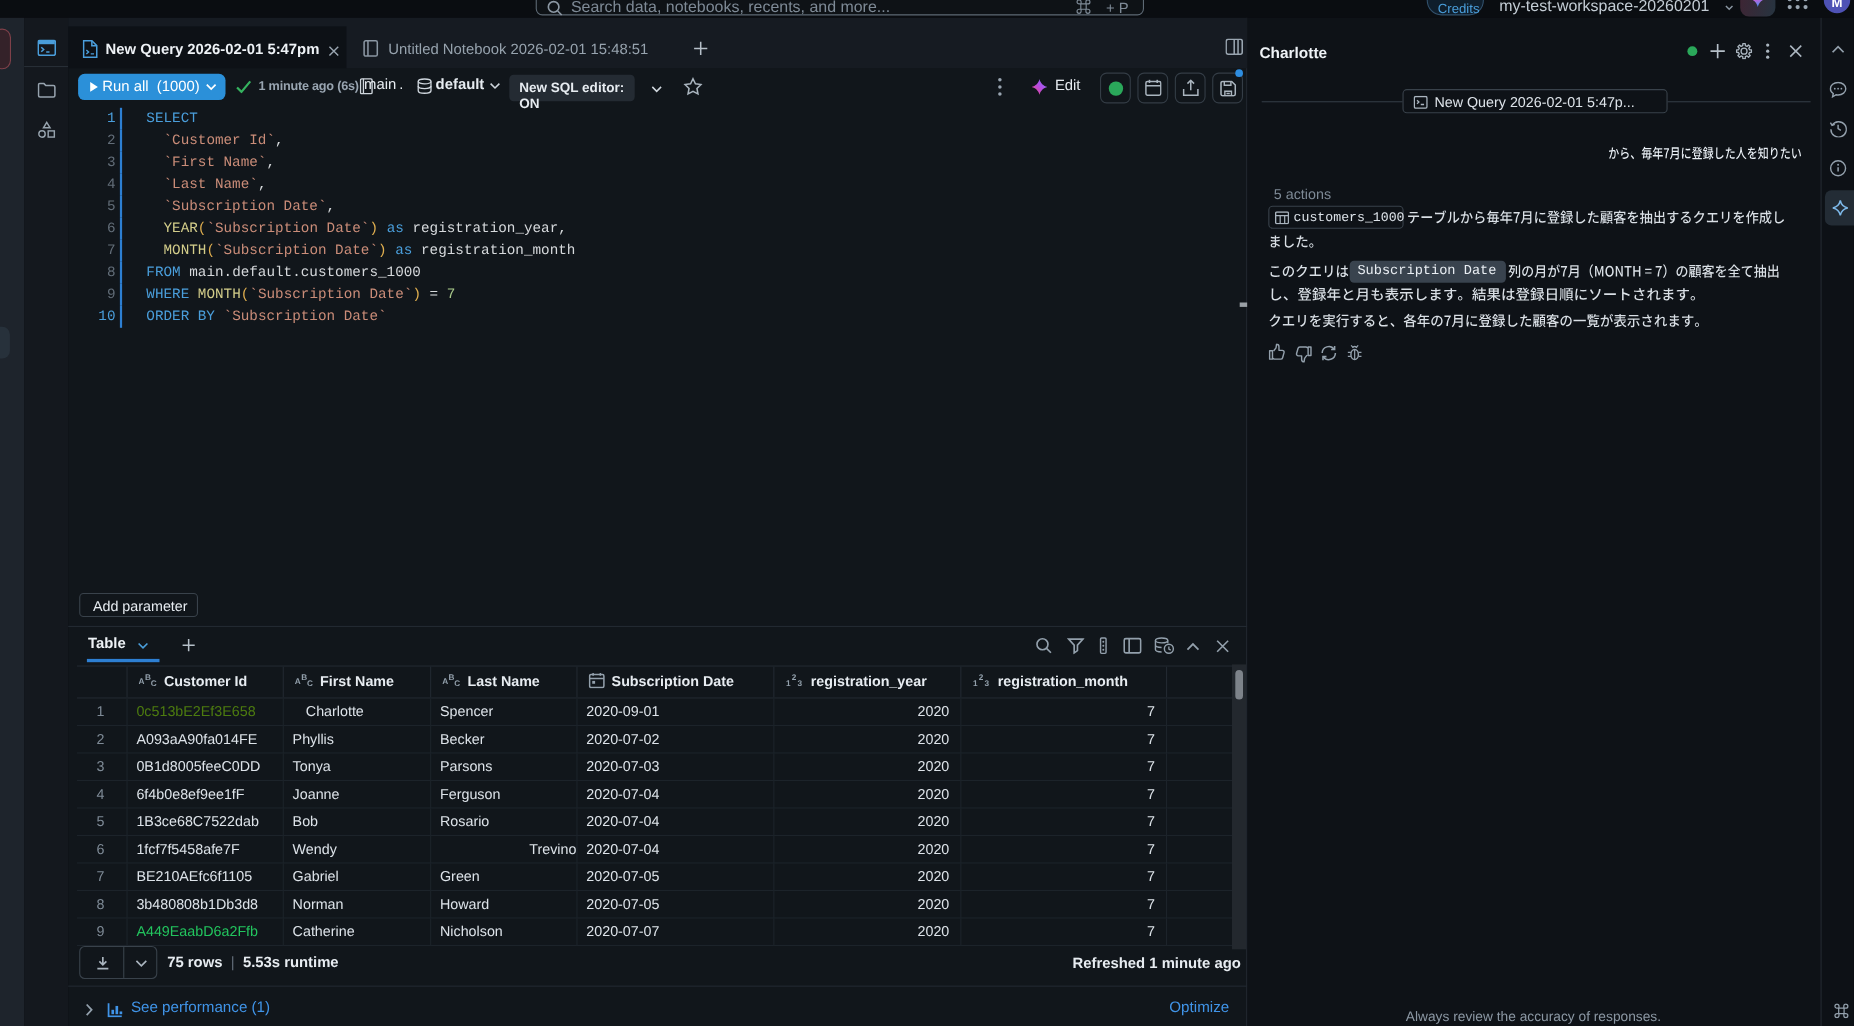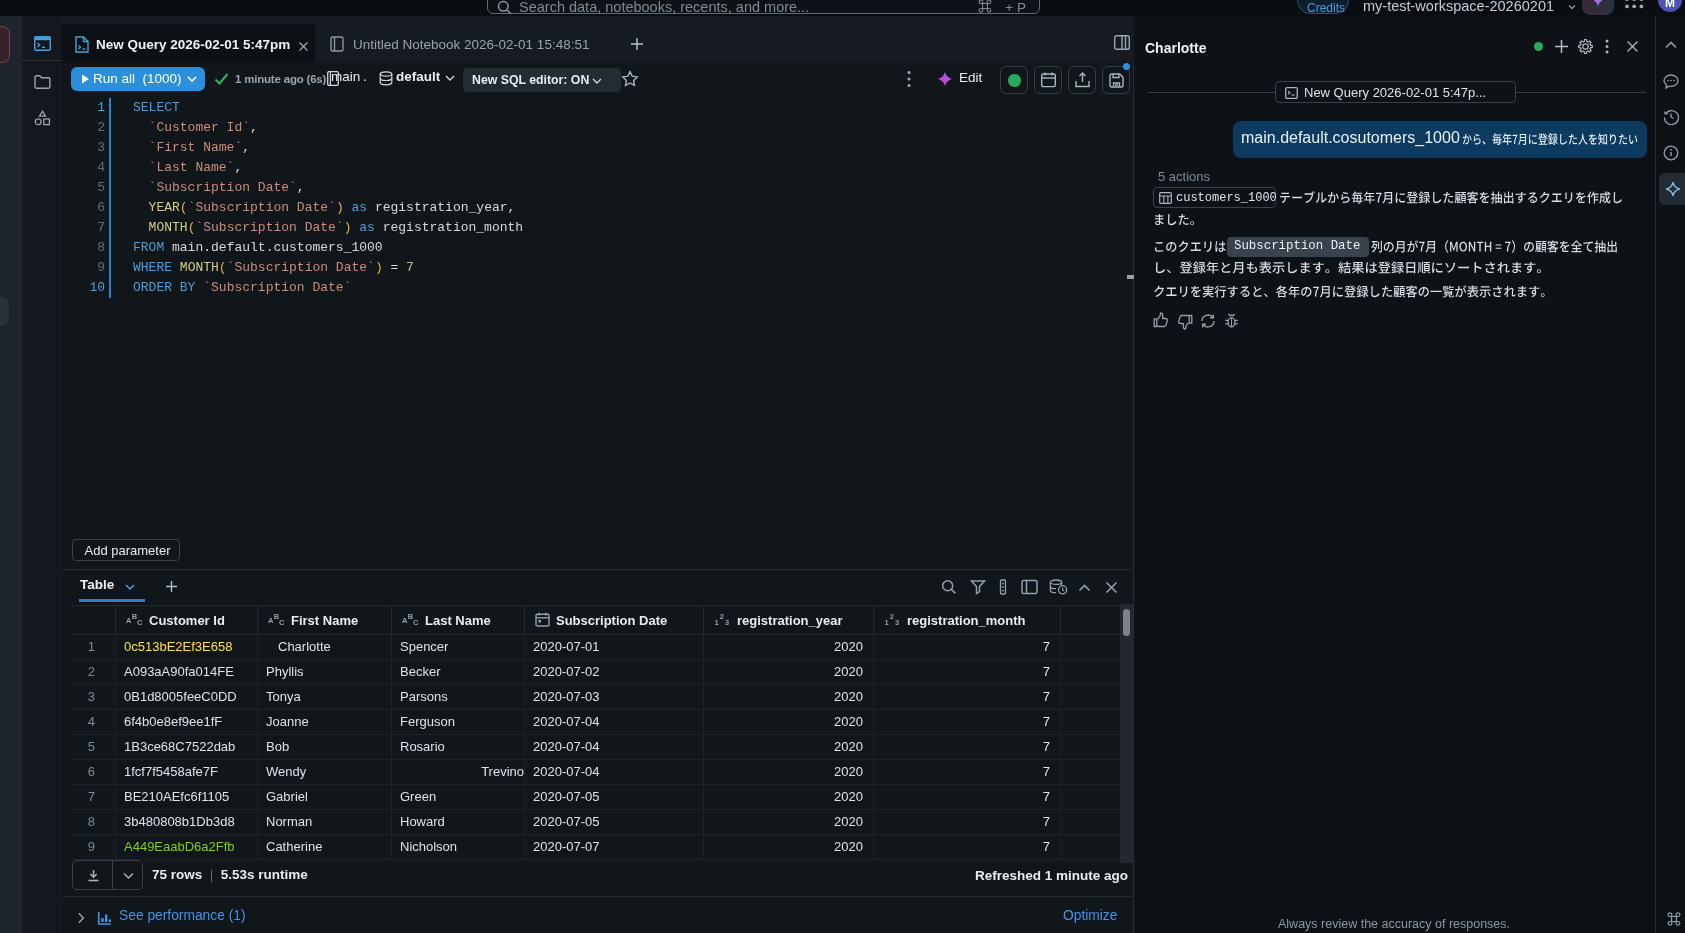--- a/index.html
+++ b/index.html
@@ -120,21 +120,21 @@
       <span class="abs" style="left:269px;top:7px;font-size:13.5px;font-weight:normal;color:#e7ecf1">main .</span>
       <svg class="abs" style="left:317px;top:9px" width="14" height="15" viewBox="0 0 14 15">
         <ellipse cx="7" cy="3" rx="5.8" ry="2.2" fill="none" stroke="#cfd6dd" stroke-width="1.2"></ellipse>
         <path d="M1.2 3v8.5c0 1.3 2.6 2.3 5.8 2.3s5.8-1 5.8-2.3V3" fill="none" stroke="#cfd6dd" stroke-width="1.2"></path>
         <path d="M1.2 7.2c0 1.3 2.6 2.3 5.8 2.3s5.8-1 5.8-2.3" fill="none" stroke="#cfd6dd" stroke-width="1.2"></path>
       </svg>
       <span class="abs" style="left:334px;top:7px;font-size:13.5px;font-weight:bold;color:#e7ecf1">default</span>
       <svg class="abs" style="left:383px;top:13px" width="10" height="7" viewBox="0 0 10 7">
         <path d="M1 1l4 4 4-4" stroke="#cfd6dd" stroke-width="1.4" fill="none"></path>
       </svg>
-      <div class="abs" style="left:401px;top:6px;width:158px;height:24px;background:#242b33;border-radius:4px">
+      <div class="abs" style="left:401px;top:6px;width:114px;height:24px;background:#242b33;border-radius:4px">
         <span class="abs" style="left:9px;top:4.5px;font-size:12.3px;font-weight:bold;color:#e7ecf1">New SQL editor: ON</span>
         <svg class="abs" style="left:129px;top:10px" width="10" height="7" viewBox="0 0 10 7">
           <path d="M1 1l4 4 4-4" stroke="#cfd6dd" stroke-width="1.4" fill="none"></path>
         </svg>
       </div>
       <svg class="abs" style="left:559px;top:8px" width="18" height="18" viewBox="0 0 18 18">
         <path d="M9 1.6l2.2 4.6 5 .7-3.6 3.5.9 5-4.5-2.4-4.5 2.4.9-5L1.8 6.9l5-.7z" fill="none" stroke="#aab5bf" stroke-width="1.4"></path>
       </svg>
       <svg class="abs" style="left:845px;top:8px" width="4" height="18" viewBox="0 0 4 18">
         <circle cx="2" cy="2.5" r="1.6" fill="#99a5b1"></circle>
@@ -262,24 +262,24 @@
       <div class="abs" style="left:803px;top:0px;width:187px;height:28px;border-left:1px solid #222931;line-height:28px;white-space:nowrap;overflow:hidden"><span style="margin-left:10px"><svg width="17" height="14" viewBox="0 0 17 14" style="display:inline;vertical-align:-2px">
             <text x="0.5" y="11.5" font-family="Liberation Sans" font-size="7.5" font-weight="bold" fill="#93a0ac">1</text>
             <text x="5.8" y="6" font-family="Liberation Sans" font-size="7.5" font-weight="bold" fill="#93a0ac">2</text>
             <text x="11" y="11.5" font-family="Liberation Sans" font-size="7.5" font-weight="bold" fill="#93a0ac">3</text>
           </svg></span><span style="font-size:13px;font-weight:bold;color:#e7ecf1;margin-left:6px">registration_month</span></div>
       <div class="abs" style="left:990px;top:0px;width:60px;height:28px;border-left:1px solid #222931;line-height:28px;white-space:nowrap;overflow:hidden"></div>
     </div>
     <div class="abs" style="left:8px;top:618.5px;width:1050px;height:225px;font-size:13px">
       <div class="abs" style="left:0px;top:0px;width:1050px;height:25px;border-bottom:1px solid #1c232a;line-height:24px">
         <div class="abs" style="left:0px;top:0px;width:45px;height:25px;text-align:right;padding-right:20px;color:#7e8a96;white-space:nowrap;overflow:hidden">1</div>
-        <div class="abs" style="left:45px;top:0px;width:142px;height:25px;border-left:1px solid #1c232a;text-align:left;padding-left:8px;color:#fde047;white-space:nowrap;overflow:hidden">0c513bE2Ef3E658</div>
+        <div class="abs" style="left:45px;top:0px;width:142px;height:25px;border-left:1px solid #1c232a;text-align:left;padding-left:8px;color:#4d7c0f;white-space:nowrap;overflow:hidden">0c513bE2Ef3E658</div>
         <div class="abs" style="left:187px;top:0px;width:134px;height:25px;border-left:1px solid #1c232a;text-align:left;padding-left:20px;color:#dde3e9;white-space:nowrap;overflow:hidden">Charlotte</div>
         <div class="abs" style="left:321px;top:0px;width:133px;height:25px;border-left:1px solid #1c232a;text-align:left;padding-left:8px;color:#dde3e9;white-space:nowrap;overflow:hidden">Spencer</div>
-        <div class="abs" style="left:454px;top:0px;width:179px;height:25px;border-left:1px solid #1c232a;text-align:left;padding-left:8px;color:#dde3e9;white-space:nowrap;overflow:hidden">2020-07-01</div>
+        <div class="abs" style="left:454px;top:0px;width:179px;height:25px;border-left:1px solid #1c232a;text-align:left;padding-left:8px;color:#dde3e9;white-space:nowrap;overflow:hidden">2020-09-01</div>
         <div class="abs" style="left:633px;top:0px;width:170px;height:25px;border-left:1px solid #1c232a;text-align:right;padding-right:10px;color:#dde3e9;white-space:nowrap;overflow:hidden">2020</div>
         <div class="abs" style="left:803px;top:0px;width:187px;height:25px;border-left:1px solid #1c232a;text-align:right;padding-right:10px;color:#dde3e9;white-space:nowrap;overflow:hidden">7</div>
         <div class="abs" style="left:990px;top:0px;width:60px;height:25px;border-left:1px solid #1c232a;text-align:left;padding-left:8px;color:;white-space:nowrap;overflow:hidden"></div>
       </div>
       <div class="abs" style="left:0px;top:25px;width:1050px;height:25px;border-bottom:1px solid #1c232a;line-height:24px">
         <div class="abs" style="left:0px;top:0px;width:45px;height:25px;text-align:right;padding-right:20px;color:#7e8a96;white-space:nowrap;overflow:hidden">2</div>
         <div class="abs" style="left:45px;top:0px;width:142px;height:25px;border-left:1px solid #1c232a;text-align:left;padding-left:8px;color:#dde3e9;white-space:nowrap;overflow:hidden">A093aA90fa014FE</div>
         <div class="abs" style="left:187px;top:0px;width:134px;height:25px;border-left:1px solid #1c232a;text-align:left;padding-left:8px;color:#dde3e9;white-space:nowrap;overflow:hidden">Phyllis</div>
         <div class="abs" style="left:321px;top:0px;width:133px;height:25px;border-left:1px solid #1c232a;text-align:left;padding-left:8px;color:#dde3e9;white-space:nowrap;overflow:hidden">Becker</div>
         <div class="abs" style="left:454px;top:0px;width:179px;height:25px;border-left:1px solid #1c232a;text-align:left;padding-left:8px;color:#dde3e9;white-space:nowrap;overflow:hidden">2020-07-02</div>
@@ -342,21 +342,21 @@
         <div class="abs" style="left:45px;top:0px;width:142px;height:25px;border-left:1px solid #1c232a;text-align:left;padding-left:8px;color:#dde3e9;white-space:nowrap;overflow:hidden">3b480808b1Db3d8</div>
         <div class="abs" style="left:187px;top:0px;width:134px;height:25px;border-left:1px solid #1c232a;text-align:left;padding-left:8px;color:#dde3e9;white-space:nowrap;overflow:hidden">Norman</div>
         <div class="abs" style="left:321px;top:0px;width:133px;height:25px;border-left:1px solid #1c232a;text-align:left;padding-left:8px;color:#dde3e9;white-space:nowrap;overflow:hidden">Howard</div>
         <div class="abs" style="left:454px;top:0px;width:179px;height:25px;border-left:1px solid #1c232a;text-align:left;padding-left:8px;color:#dde3e9;white-space:nowrap;overflow:hidden">2020-07-05</div>
         <div class="abs" style="left:633px;top:0px;width:170px;height:25px;border-left:1px solid #1c232a;text-align:right;padding-right:10px;color:#dde3e9;white-space:nowrap;overflow:hidden">2020</div>
         <div class="abs" style="left:803px;top:0px;width:187px;height:25px;border-left:1px solid #1c232a;text-align:right;padding-right:10px;color:#dde3e9;white-space:nowrap;overflow:hidden">7</div>
         <div class="abs" style="left:990px;top:0px;width:60px;height:25px;border-left:1px solid #1c232a;text-align:left;padding-left:8px;color:;white-space:nowrap;overflow:hidden"></div>
       </div>
       <div class="abs" style="left:0px;top:200px;width:1050px;height:25px;border-bottom:1px solid #1c232a;line-height:24px">
         <div class="abs" style="left:0px;top:0px;width:45px;height:25px;text-align:right;padding-right:20px;color:#7e8a96;white-space:nowrap;overflow:hidden">9</div>
-        <div class="abs" style="left:45px;top:0px;width:142px;height:25px;border-left:1px solid #1c232a;text-align:left;padding-left:8px;color:#84cc16;white-space:nowrap;overflow:hidden">A449EaabD6a2Ffb</div>
+        <div class="abs" style="left:45px;top:0px;width:142px;height:25px;border-left:1px solid #1c232a;text-align:left;padding-left:8px;color:#22c55e;white-space:nowrap;overflow:hidden">A449EaabD6a2Ffb</div>
         <div class="abs" style="left:187px;top:0px;width:134px;height:25px;border-left:1px solid #1c232a;text-align:left;padding-left:8px;color:#dde3e9;white-space:nowrap;overflow:hidden">Catherine</div>
         <div class="abs" style="left:321px;top:0px;width:133px;height:25px;border-left:1px solid #1c232a;text-align:left;padding-left:8px;color:#dde3e9;white-space:nowrap;overflow:hidden">Nicholson</div>
         <div class="abs" style="left:454px;top:0px;width:179px;height:25px;border-left:1px solid #1c232a;text-align:left;padding-left:8px;color:#dde3e9;white-space:nowrap;overflow:hidden">2020-07-07</div>
         <div class="abs" style="left:633px;top:0px;width:170px;height:25px;border-left:1px solid #1c232a;text-align:right;padding-right:10px;color:#dde3e9;white-space:nowrap;overflow:hidden">2020</div>
         <div class="abs" style="left:803px;top:0px;width:187px;height:25px;border-left:1px solid #1c232a;text-align:right;padding-right:10px;color:#dde3e9;white-space:nowrap;overflow:hidden">7</div>
         <div class="abs" style="left:990px;top:0px;width:60px;height:25px;border-left:1px solid #1c232a;text-align:left;padding-left:8px;color:;white-space:nowrap;overflow:hidden"></div>
       </div>
     </div>
     <div class="abs" style="left:1057.5px;top:588px;width:13px;height:259px;background:#23282e"></div>
     <div class="abs" style="left:1060.5px;top:593px;width:7px;height:27px;background:#7d838a;border-radius:4px"></div>
@@ -406,23 +406,20 @@
     <div class="abs" style="left:13px;top:76px;width:128px;height:1px;background:#323b44"></div>
     <div class="abs" style="left:382px;top:76px;width:130px;height:1px;background:#323b44"></div>
     <div class="abs" style="left:141px;top:65px;width:241px;height:22px;border:1px solid #39424b;border-radius:4px;background:#0e1217">
       <svg class="abs" style="left:9px;top:5px" width="13" height="12" viewBox="0 0 13 12">
         <rect x="0.7" y="0.7" width="11.6" height="10.6" rx="1.3" fill="none" stroke="#aab5bf" stroke-width="1.3"></rect>
         <path d="M3.2 4.2l1.7 1.6-1.7 1.6" stroke="#aab5bf" stroke-width="1.2" fill="none"></path>
         <path d="M6.6 8h3" stroke="#aab5bf" stroke-width="1.2"></path>
       </svg>
       <span class="abs" style="left:28px;top:3px;font-size:13px;color:#dde3e9">New Query 2026-02-01 5:47p...</span>
     </div>
-    <div class="abs" style="left:99px;top:104.5px;width:414px;height:37px;background:#0d3a5f;border-radius:8px">
-      <span class="abs" style="left:8px;top:8px;font-size:16px;color:#e9eff5" id="bublatin">main.default.cosutomers_1000</span>
-    </div>
     <svg class="abs" style="left:328px;top:113.9px" width="176.0" height="18.8" viewBox="0 0 176.0 18.8">
       <path fill="#e9eff5" transform="translate(0,13.9) scale(0.010017,-0.012500)" d="M793 683 700 643C770 558 845 379 873 273L972 319C940 413 855 600 793 683ZM68 571 78 463C106 468 152 474 177 477L287 490C251 354 179 138 79 3L182 -38C281 122 352 353 389 500C427 504 460 506 481 506C544 506 583 491 583 405C583 301 568 174 538 112C520 73 492 64 456 64C429 64 374 72 334 84L350 -20C383 -28 431 -34 469 -34C539 -34 591 -16 623 53C665 137 680 298 680 416C680 556 607 595 510 595C487 595 451 593 410 589L434 715C438 737 443 763 448 784L331 796C332 731 322 655 308 581C251 576 197 572 165 571C131 570 102 569 68 571Z M1334 793 1309 698C1386 678 1606 632 1704 619L1727 716C1639 725 1424 765 1334 793ZM1325 603 1219 617C1212 504 1188 300 1168 206L1260 184C1268 201 1277 218 1294 237C1360 317 1466 364 1589 364C1685 364 1754 311 1754 237C1754 105 1598 22 1289 61L1319 -42C1710 -75 1862 55 1862 235C1862 354 1760 453 1597 453C1484 453 1378 418 1285 342C1294 403 1311 540 1325 603Z M2265 -61 2350 11C2293 80 2200 174 2129 232L2047 160C2117 101 2202 16 2265 -61Z M3739 497 3732 362H3553L3567 497ZM3233 581C3226 514 3216 438 3205 362H3039V277H3192C3175 172 3157 72 3141 -3L3237 -9L3248 50H3697C3690 24 3683 8 3675 -1C3664 -14 3653 -17 3635 -17C3612 -17 3567 -16 3514 -11C3526 -32 3535 -63 3536 -83C3591 -87 3645 -88 3676 -84C3710 -81 3735 -72 3757 -43C3770 -26 3782 2 3791 50H3936V134H3805C3810 173 3814 221 3819 277H3963V362H3824L3834 537C3835 550 3836 581 3836 581ZM3317 497H3480L3466 362H3298ZM3712 134H3525L3544 277H3726C3722 219 3717 172 3712 134ZM3263 134 3285 277H3457C3451 226 3444 177 3438 134ZM3271 845C3233 749 3161 634 3055 546C3080 535 3115 508 3134 488C3193 541 3241 601 3282 662H3915V747H3333C3347 774 3361 801 3373 827Z M4044 231V139H4504V-84H4601V139H4957V231H4601V409H4883V497H4601V637H4906V728H4321C4336 759 4349 791 4361 823L4265 848C4218 715 4138 586 4045 505C4068 492 4108 461 4126 444C4178 495 4228 562 4273 637H4504V497H4207V231ZM4301 231V409H4504V231Z M5193 0H5311C5323 288 5351 450 5523 666V737H5050V639H5395C5253 440 5206 269 5193 0Z M5768 794V476C5768 318 5753 120 5596 -16C5617 -30 5654 -65 5668 -85C5764 -2 5815 110 5840 223H6300V46C6300 25 6292 17 6269 17C6245 16 6163 15 6086 19C6101 -7 6120 -53 6125 -81C6231 -81 6299 -79 6342 -62C6384 -46 6400 -17 6400 45V794ZM5865 702H6300V554H5865ZM5865 464H6300V314H5856C5862 366 5865 417 5865 464Z M7022 686 7023 584C7139 572 7328 573 7442 584V686C7338 672 7137 668 7022 686ZM7079 270 6989 278C6977 229 6972 191 6972 155C6972 58 7050 -1 7220 -1C7327 -1 7410 7 7473 19L7471 126C7387 107 7312 99 7222 99C7101 99 7066 136 7066 181C7066 208 7070 235 7079 270ZM6848 758 6737 768C6736 741 6732 710 6728 685C6717 605 6685 435 6685 286C6685 151 6702 33 6722 -37L6813 -31C6812 -19 6811 -4 6811 6C6810 17 6813 38 6816 52C6826 102 6861 209 6887 285L6837 325C6821 288 6801 239 6784 198C6780 235 6778 270 6778 305C6778 412 6810 600 6827 682C6831 700 6841 740 6848 758Z M7879 343H8257V230H7879ZM8443 718C8412 684 8362 640 8316 605C8295 626 8275 647 8257 670C8304 702 8358 745 8403 785L8331 835C8302 802 8256 761 8214 727C8189 764 8168 802 8151 841L8070 816C8110 725 8163 642 8226 570H7922C7975 631 8020 701 8050 779L7989 811L7972 807H7696V729H7927C7903 686 7872 645 7837 608C7807 639 7755 676 7711 701L7660 648C7702 622 7750 584 7780 554C7722 503 7656 462 7592 435C7611 418 7637 386 7649 366C7732 405 7814 460 7885 531V490H8256V538C8322 471 8398 416 8481 379C8495 403 8523 439 8545 457C8483 481 8425 515 8372 557C8419 589 8471 630 8513 669ZM7845 139C7867 102 7888 53 7899 16H7638V-62H8506V16H8233C8254 50 8279 97 8302 142L8256 153H8354V419H7787V153H7900ZM7949 16 7993 29C7984 64 7961 114 7936 153H8206C8191 112 8165 59 8144 24L8177 16Z M9010 344C9051 304 9095 247 9113 209L9181 254C9161 292 9115 347 9073 385ZM8641 281C8659 222 8673 147 8675 96L8742 114C8738 163 8722 238 8703 296ZM8918 305C8911 254 8893 179 8879 132L8939 115C8954 160 8972 228 8989 287ZM8996 510V429H9213V12C9213 1 9210 -2 9199 -3C9188 -3 9156 -3 9122 -2C9133 -26 9144 -61 9146 -84C9202 -84 9240 -83 9267 -69C9294 -56 9301 -33 9301 10V201C9342 114 9403 27 9491 -28C9504 -4 9533 33 9552 50C9464 96 9401 172 9358 254L9405 221C9443 256 9490 307 9530 354L9456 401C9430 360 9385 304 9351 267C9329 313 9312 359 9301 402V429H9531V510H9452V807H9047V728H9365V656H9067V582H9365V510ZM8768 844C8735 765 8674 666 8586 592C8603 580 8631 550 8643 531L8675 561V516H8772V424H8624V342H8772V57L8613 29L8632 -57C8733 -37 8866 -8 8992 18L8991 26L9015 -16C9074 24 9141 72 9202 120L9174 192C9106 147 9038 102 8987 72L8985 98L8854 72V342H8990V424H8854V516H8964V596H8956L9017 667C8982 718 8908 792 8849 844ZM8707 596C8756 650 8793 707 8821 756C8872 708 8926 639 8954 596Z M9924 785 9796 786C9803 753 9807 712 9807 670C9807 574 9797 316 9797 174C9797 8 9899 -57 10051 -57C10275 -57 10410 72 10476 167L10405 254C10333 147 10228 48 10053 48C9966 48 9901 84 9901 190C9901 328 9908 559 9913 670C9914 706 9918 748 9924 785Z M11105 488V395C11168 402 11229 406 11294 406C11354 406 11413 400 11464 393L11467 489C11410 495 11350 497 11292 497C11228 497 11159 493 11105 488ZM11140 241 11047 250C11038 209 11030 167 11030 125C11030 26 11118 -27 11281 -27C11357 -27 11424 -20 11479 -13L11482 88C11416 76 11348 68 11282 68C11154 68 11127 109 11127 154C11127 179 11132 210 11140 241ZM10790 632C10752 632 10717 634 10668 640L10670 542C10706 539 10743 538 10789 538C10814 538 10841 539 10870 540L10846 443C10808 303 10735 97 10676 -5L10785 -42C10839 71 10907 277 10943 418C10954 460 10965 506 10975 549C11043 557 11113 568 11176 583V682C11118 667 11056 656 10995 647L11007 706C11011 726 11020 767 11026 792L10906 801C10908 779 10907 742 10902 711C10900 692 10895 666 10890 636C10855 633 10821 632 10790 632Z M12004 817C11998 684 12004 214 11598 -1C11629 -22 11660 -51 11677 -76C11911 58 12017 277 12066 470C12119 275 12231 43 12475 -75C12490 -50 12518 -17 12548 5C12168 180 12117 635 12108 768L12111 817Z M13461 435 13420 527C13388 511 13359 498 13325 483C13278 461 13227 440 13165 411C13146 466 13094 496 13031 496C12992 496 12936 485 12903 466C12931 504 12958 551 12980 598C13088 601 13211 610 13309 624V717C13218 701 13113 692 13015 688C13028 731 13036 768 13042 796L12938 804C12936 768 12928 726 12915 684H12856C12808 684 12737 687 12684 695V601C12740 597 12809 595 12851 595H12880C12839 510 12771 413 12654 303L12740 239C12773 281 12802 318 12831 346C12873 386 12936 418 12997 418C13034 418 13066 403 13079 368C12963 309 12843 231 12843 108C12843 -16 12959 -51 13108 -51C13198 -51 13314 -42 13386 -33L13389 68C13301 52 13192 42 13111 42C13010 42 12945 56 12945 124C12945 183 12999 229 13085 276C13084 227 13083 170 13081 135H13176L13173 320C13243 352 13308 378 13359 398C13389 410 13432 426 13461 435Z M14112 758V-55H14204V21H14387V-43H14483V758ZM14204 110V669H14387V110ZM13715 844C13693 726 13653 608 13596 533C13618 520 13656 494 13673 478C13701 518 13726 569 13748 625H13809V475V444H13611V354H13803C13788 228 13741 91 13599 -10C13618 -24 13653 -62 13666 -81C13772 -4 13833 97 13866 200C13919 137 13987 52 14020 2L14085 83C14056 117 13940 247 13890 296L13899 354H14083V444H13905V473V625H14055V713H13778C13789 750 13799 788 13807 826Z M14918 795 14809 800C14808 772 14806 739 14801 705C14788 614 14772 477 14772 383C14772 317 14778 259 14783 221L14881 228C14874 276 14874 310 14877 343C14886 475 14997 655 15119 655C15214 655 15267 553 15267 397C15267 149 15103 68 14884 34L14944 -57C15199 -10 15373 118 15373 397C15373 612 15272 746 15136 746C15015 746 14919 639 14875 548C14881 611 14901 732 14918 795Z M16105 488V395C16168 402 16229 406 16294 406C16354 406 16413 400 16464 393L16467 489C16410 495 16350 497 16292 497C16228 497 16159 493 16105 488ZM16140 241 16047 250C16038 209 16030 167 16030 125C16030 26 16118 -27 16281 -27C16357 -27 16424 -20 16479 -13L16482 88C16416 76 16348 68 16282 68C16154 68 16127 109 16127 154C16127 179 16132 210 16140 241ZM15790 632C15752 632 15717 634 15668 640L15670 542C15706 539 15743 538 15789 538C15814 538 15841 539 15870 540L15846 443C15808 303 15735 97 15676 -5L15785 -42C15839 71 15907 277 15943 418C15954 460 15965 506 15975 549C16043 557 16113 568 16176 583V682C16118 667 16056 656 15995 647L16007 706C16011 726 16020 767 16026 792L15906 801C15908 779 15907 742 15902 711C15900 692 15895 666 15890 636C15855 633 15821 632 15790 632Z M16809 705 16687 707C16693 680 16695 638 16695 613C16695 553 16696 433 16706 345C16733 82 16826 -14 16927 -14C17000 -14 17062 45 17125 216L17046 309C17023 218 16979 109 16929 109C16862 109 16821 215 16806 372C16799 450 16798 534 16799 597C16799 624 16804 676 16809 705ZM17321 680 17222 647C17323 527 17380 305 17397 133L17500 173C17487 335 17413 564 17321 680Z"></path>
     </svg>
     <span class="abs" style="left:24px;top:153px;font-size:13px;color:#7e8a96">5 actions</span>
     <div class="abs" style="left:19px;top:171px;width:123px;height:21px;border:1px solid #39424b;border-radius:4px">
       <svg class="abs" style="left:5px;top:4px" width="13" height="12" viewBox="0 0 13 12">
         <rect x="0.7" y="0.7" width="11.6" height="10.6" rx="1" fill="none" stroke="#aab5bf" stroke-width="1.2"></rect>
         <path d="M0.7 4h11.6M4.8 4v7.3M8.9 4v7.3" stroke="#aab5bf" stroke-width="1.1"></path>
       </svg>
       <span class="abs mono" style="left:22px;top:3px;font-size:12px;color:#dde3e9">customers_1000</span>

